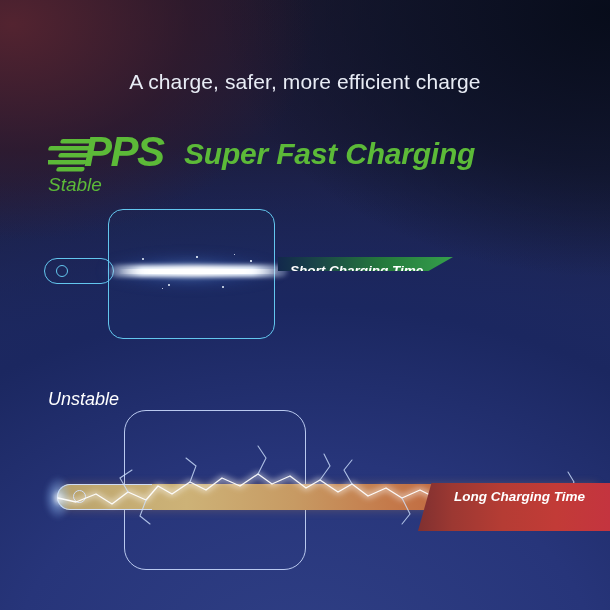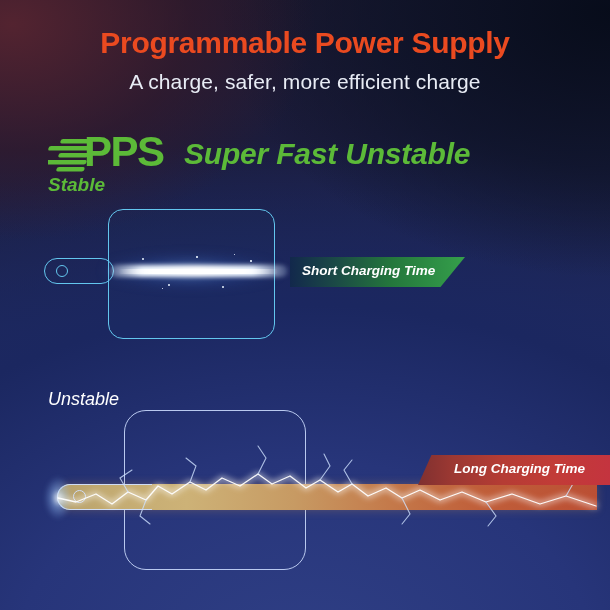--- a/index.html
+++ b/index.html
@@ -26,31 +26,31 @@
   .subtitle{
     position:absolute;left:0;right:0;top:70px;text-align:center;
     font-size:21px;font-weight:400;color:#e8ecf5;letter-spacing:.1px;white-space:nowrap;
   }
 
   
   .brandrow{position:absolute;left:48px;top:130px;width:540px;height:60px;}
   .speedmark{position:absolute;left:0;top:6px;width:54px;height:40px;}
   .ppsword{
     position:absolute;left:36px;top:0px;
-    font-size:42px;font-weight:bold;color:#5cba38;
+    font-size:42px;font-weight:bold;font-style:italic;color:#5cba38;
     letter-spacing:-1.5px;line-height:44px;
   }
   .sfc{
     position:absolute;left:136px;top:4px;
     font-size:30px;font-weight:bold;font-style:italic;color:#5cba38;
     letter-spacing:-.2px;line-height:40px;white-space:nowrap;
   }
   .stable{
     position:absolute;left:48px;top:174px;
-    font-size:19px;font-weight:bold;font-style:italic;color:#5cba38;
+    font-size:19px;font-weight:normal;font-style:italic;color:#5cba38;
   }
 
   
   .chargerTop{
     position:absolute;left:108px;top:209px;width:167px;height:130px;
     border:1.6px solid #63c6ee;border-radius:15px;box-sizing:border-box;
     background:rgba(40,70,130,.05);
   }
   .cableTop{
     position:absolute;left:44px;top:258px;width:70px;height:26px;
@@ -75,24 +75,23 @@
   }
   .beam .core2{
     position:absolute;left:14px;top:20.5px;width:160px;height:5px;border-radius:3px;
     background:linear-gradient(90deg, rgba(255,255,255,0) 0%, #ffffff 22%, #ffffff 78%, rgba(255,255,255,0) 100%);
     filter:blur(.6px);
   }
   .spark{position:absolute;background:#eaf4ff;border-radius:50%;filter:blur(.4px);}
 
   
   .bannerGreen{
-    position:absolute;left:278px;top:257px;width:175px;height:30px;
+    position:absolute;left:278px;top:257px;width:175px;height:14px;
     background:linear-gradient(90deg,#12284c 0%,#1b4a46 26%,#24773c 58%,#2f9246 86%,#35a04b 100%);
     clip-path:polygon(0 0,100% 0,86% 100%,0 100%);
-    margin-left:12px;
   }
   .bannerGreen span{
     position:absolute;left:12px;top:6px;
     font-size:13.5px;font-weight:bold;font-style:italic;color:#ffffff;white-space:nowrap;
   }
 
   
   .stdLabel{position:absolute;left:48px;top:370px;font-size:16.5px;color:#eef2fa;font-weight:400;}
   .unstable{position:absolute;left:48px;top:389px;font-size:18px;font-weight:normal;font-style:italic;color:#ffffff;}
 
@@ -118,51 +117,50 @@
     border:1.4px solid #cfdcf5;border-radius:50%;box-sizing:border-box;
   }
   .tipglow{
     position:absolute;left:44px;top:476px;width:28px;height:44px;
     background:radial-gradient(ellipse 14px 22px at 50% 50%, rgba(235,245,255,.95) 0%, rgba(150,195,255,.45) 40%, rgba(90,150,255,0) 100%);
     filter:blur(2px);
   }
 
   
   .bannerRed{
-    position:absolute;left:418px;top:455px;width:192px;height:30px;
+    position:absolute;left:418px;top:483px;width:192px;height:48px;
     background:linear-gradient(90deg,#7f3030 0%,#9c3832 18%,#b53c34 44%,#c23b37 72%,#c4343f 100%);
     clip-path:polygon(7% 0,100% 0,100% 100%,0 100%);
   }
   .bannerRed span{
     position:absolute;left:36px;top:6px;
     font-size:13.5px;font-weight:bold;font-style:italic;color:#ffffff;white-space:nowrap;
   }
 
   .boltsvg{position:absolute;left:0;top:0;width:610px;height:610px;pointer-events:none;}
 </style>
 </head>
 <body>
 
 <div class="stage">
 
-  <div class="title">Programmable Power Supply</div>
   <div class="subtitle">A charge, safer, more efficient charge</div>
 
   <div class="brandrow">
     <svg class="speedmark" viewBox="0 0 54 40">
       <g fill="#5cba38">
         <rect x="14" y="3" width="32" height="4.6" rx="2" transform="skewX(-16)"></rect>
         <rect x="4" y="10" width="42" height="4.6" rx="2" transform="skewX(-16)"></rect>
         <rect x="16" y="17" width="30" height="4.6" rx="2" transform="skewX(-16)"></rect>
         <rect x="0" y="24" width="46" height="4.6" rx="2" transform="skewX(-16)"></rect>
         <rect x="18" y="31" width="28" height="4.6" rx="2" transform="skewX(-16)"></rect>
       </g>
     </svg>
     <div class="ppsword">PPS</div>
-    <div class="sfc">Super Fast Unstable</div>
+    <div class="sfc">Super Fast Charging</div>
   </div>
   <div class="stable">Stable</div>
 
   <div class="chargerTop"></div>
   <div class="cableTop">
     <div class="dot"></div>
   </div>
   <div class="beam">
     <div class="glowwide"></div>
     <div class="core"></div>

